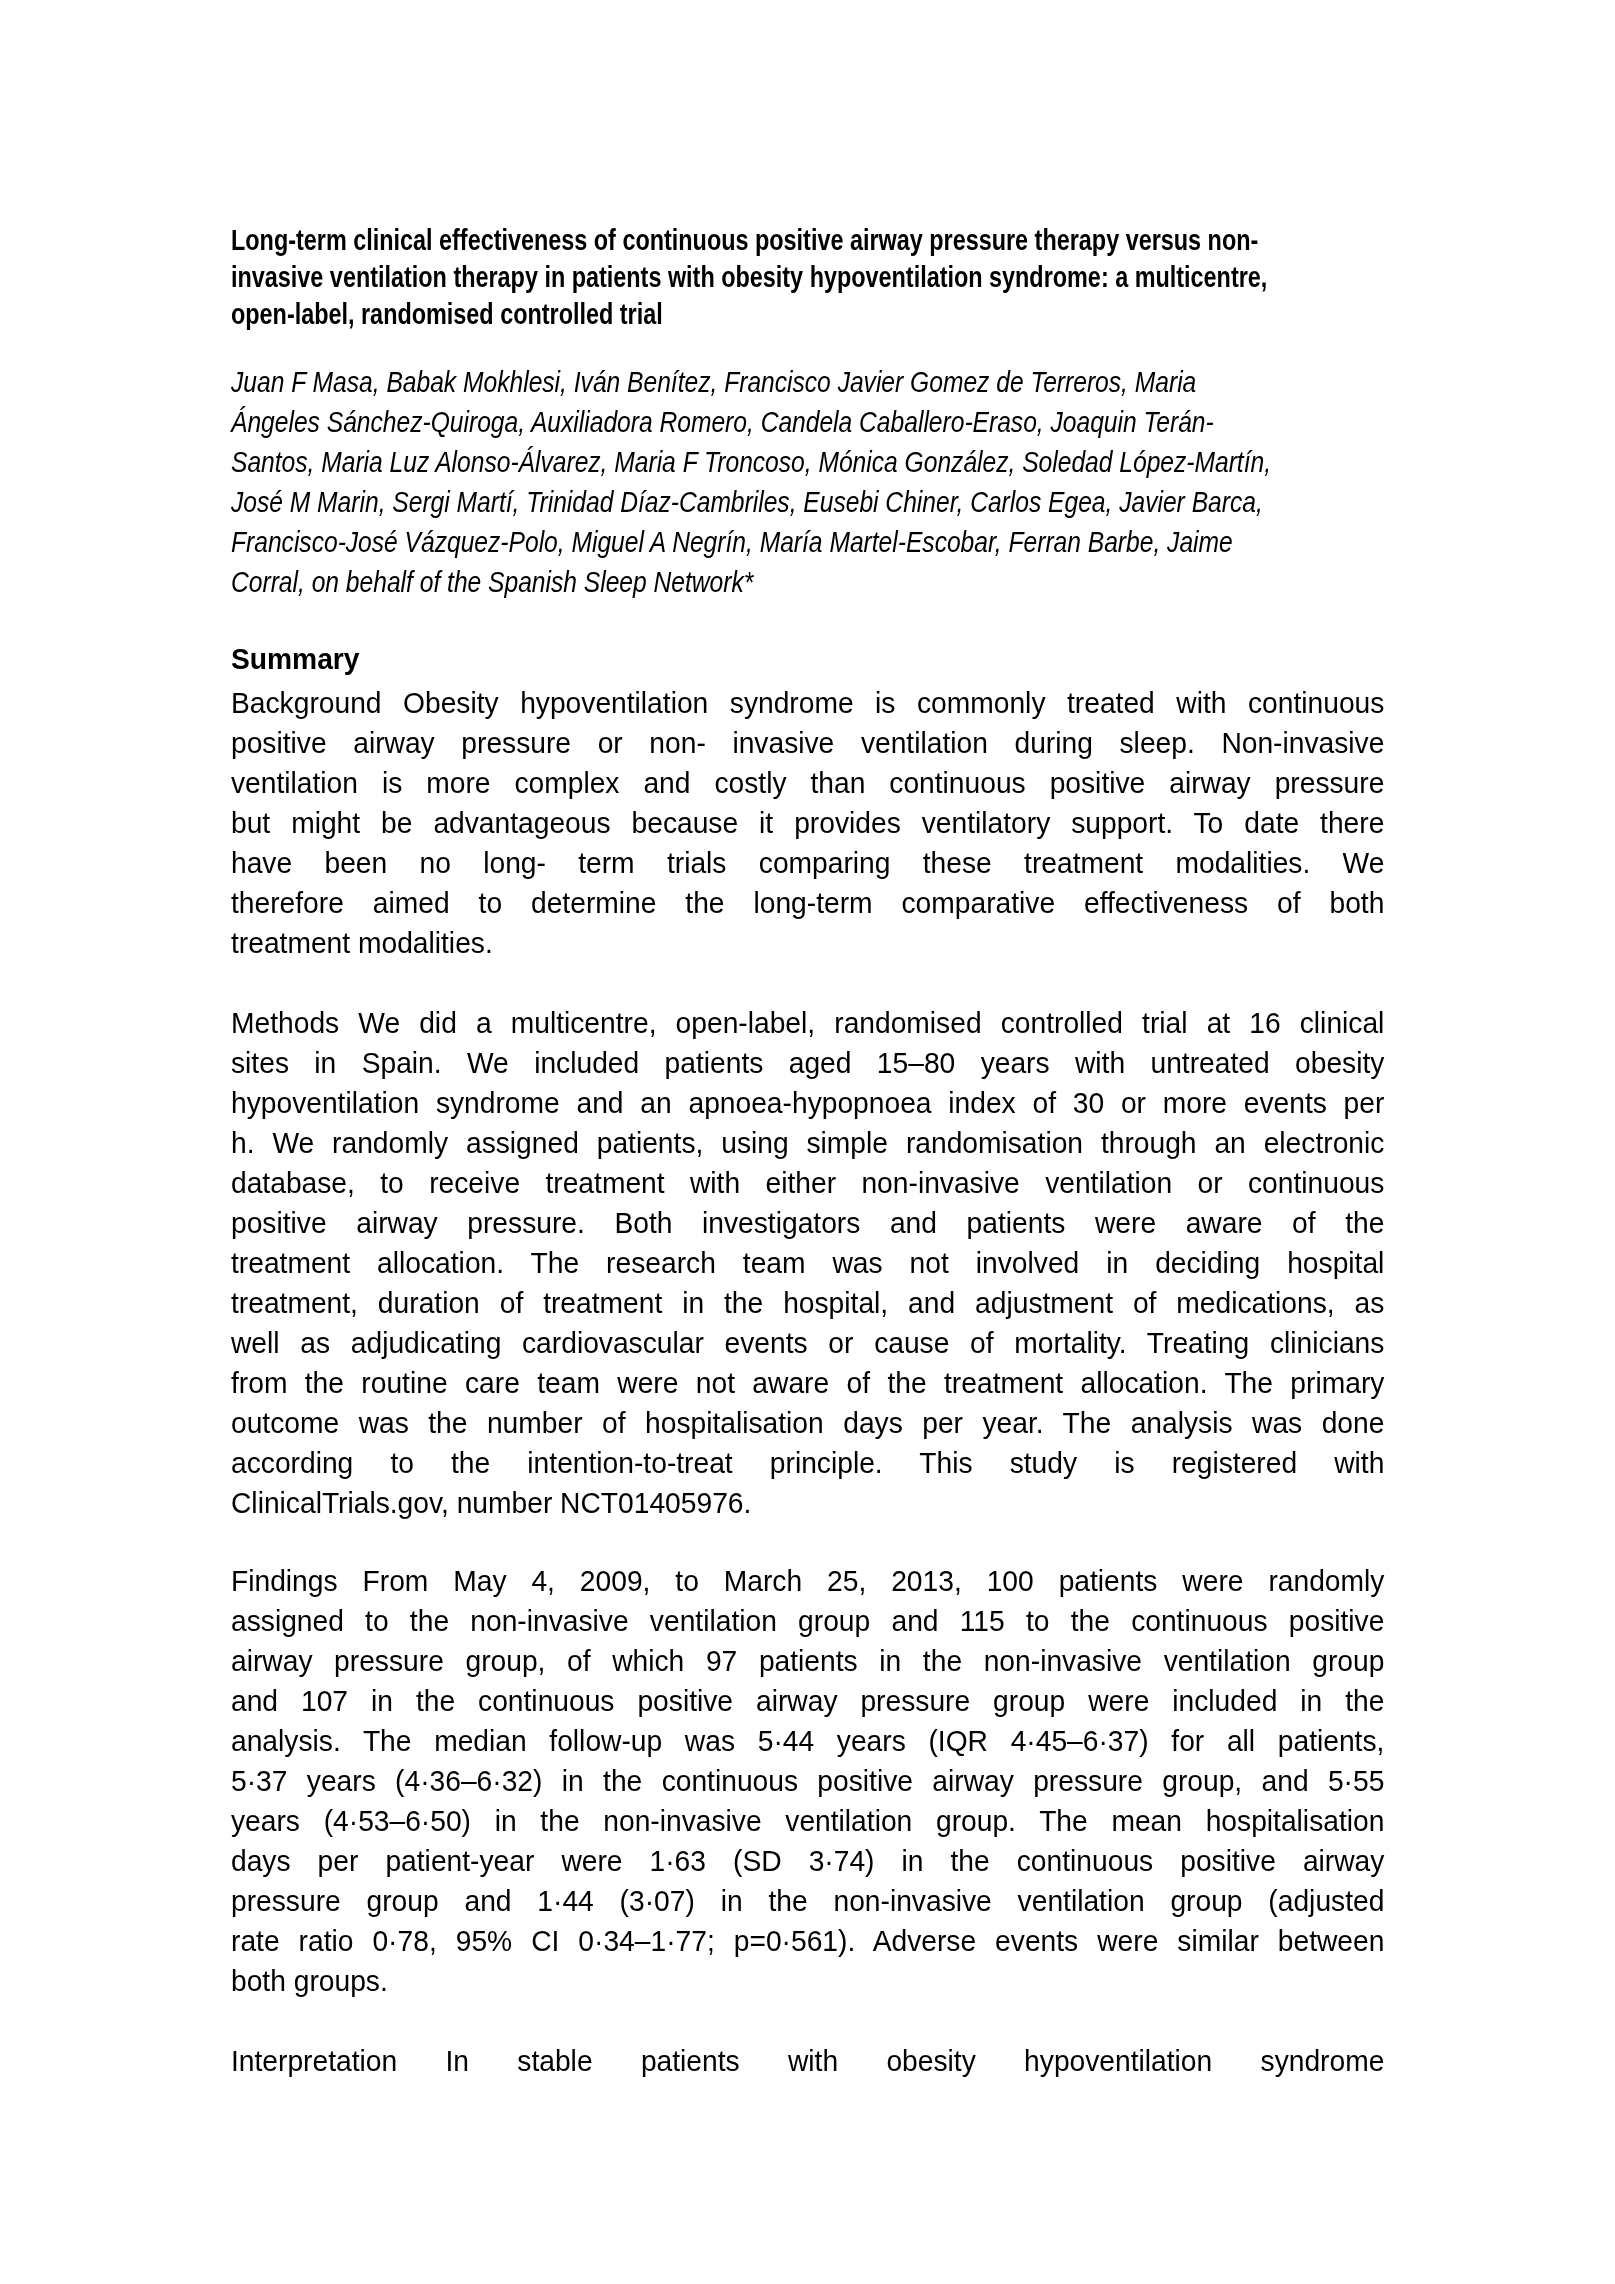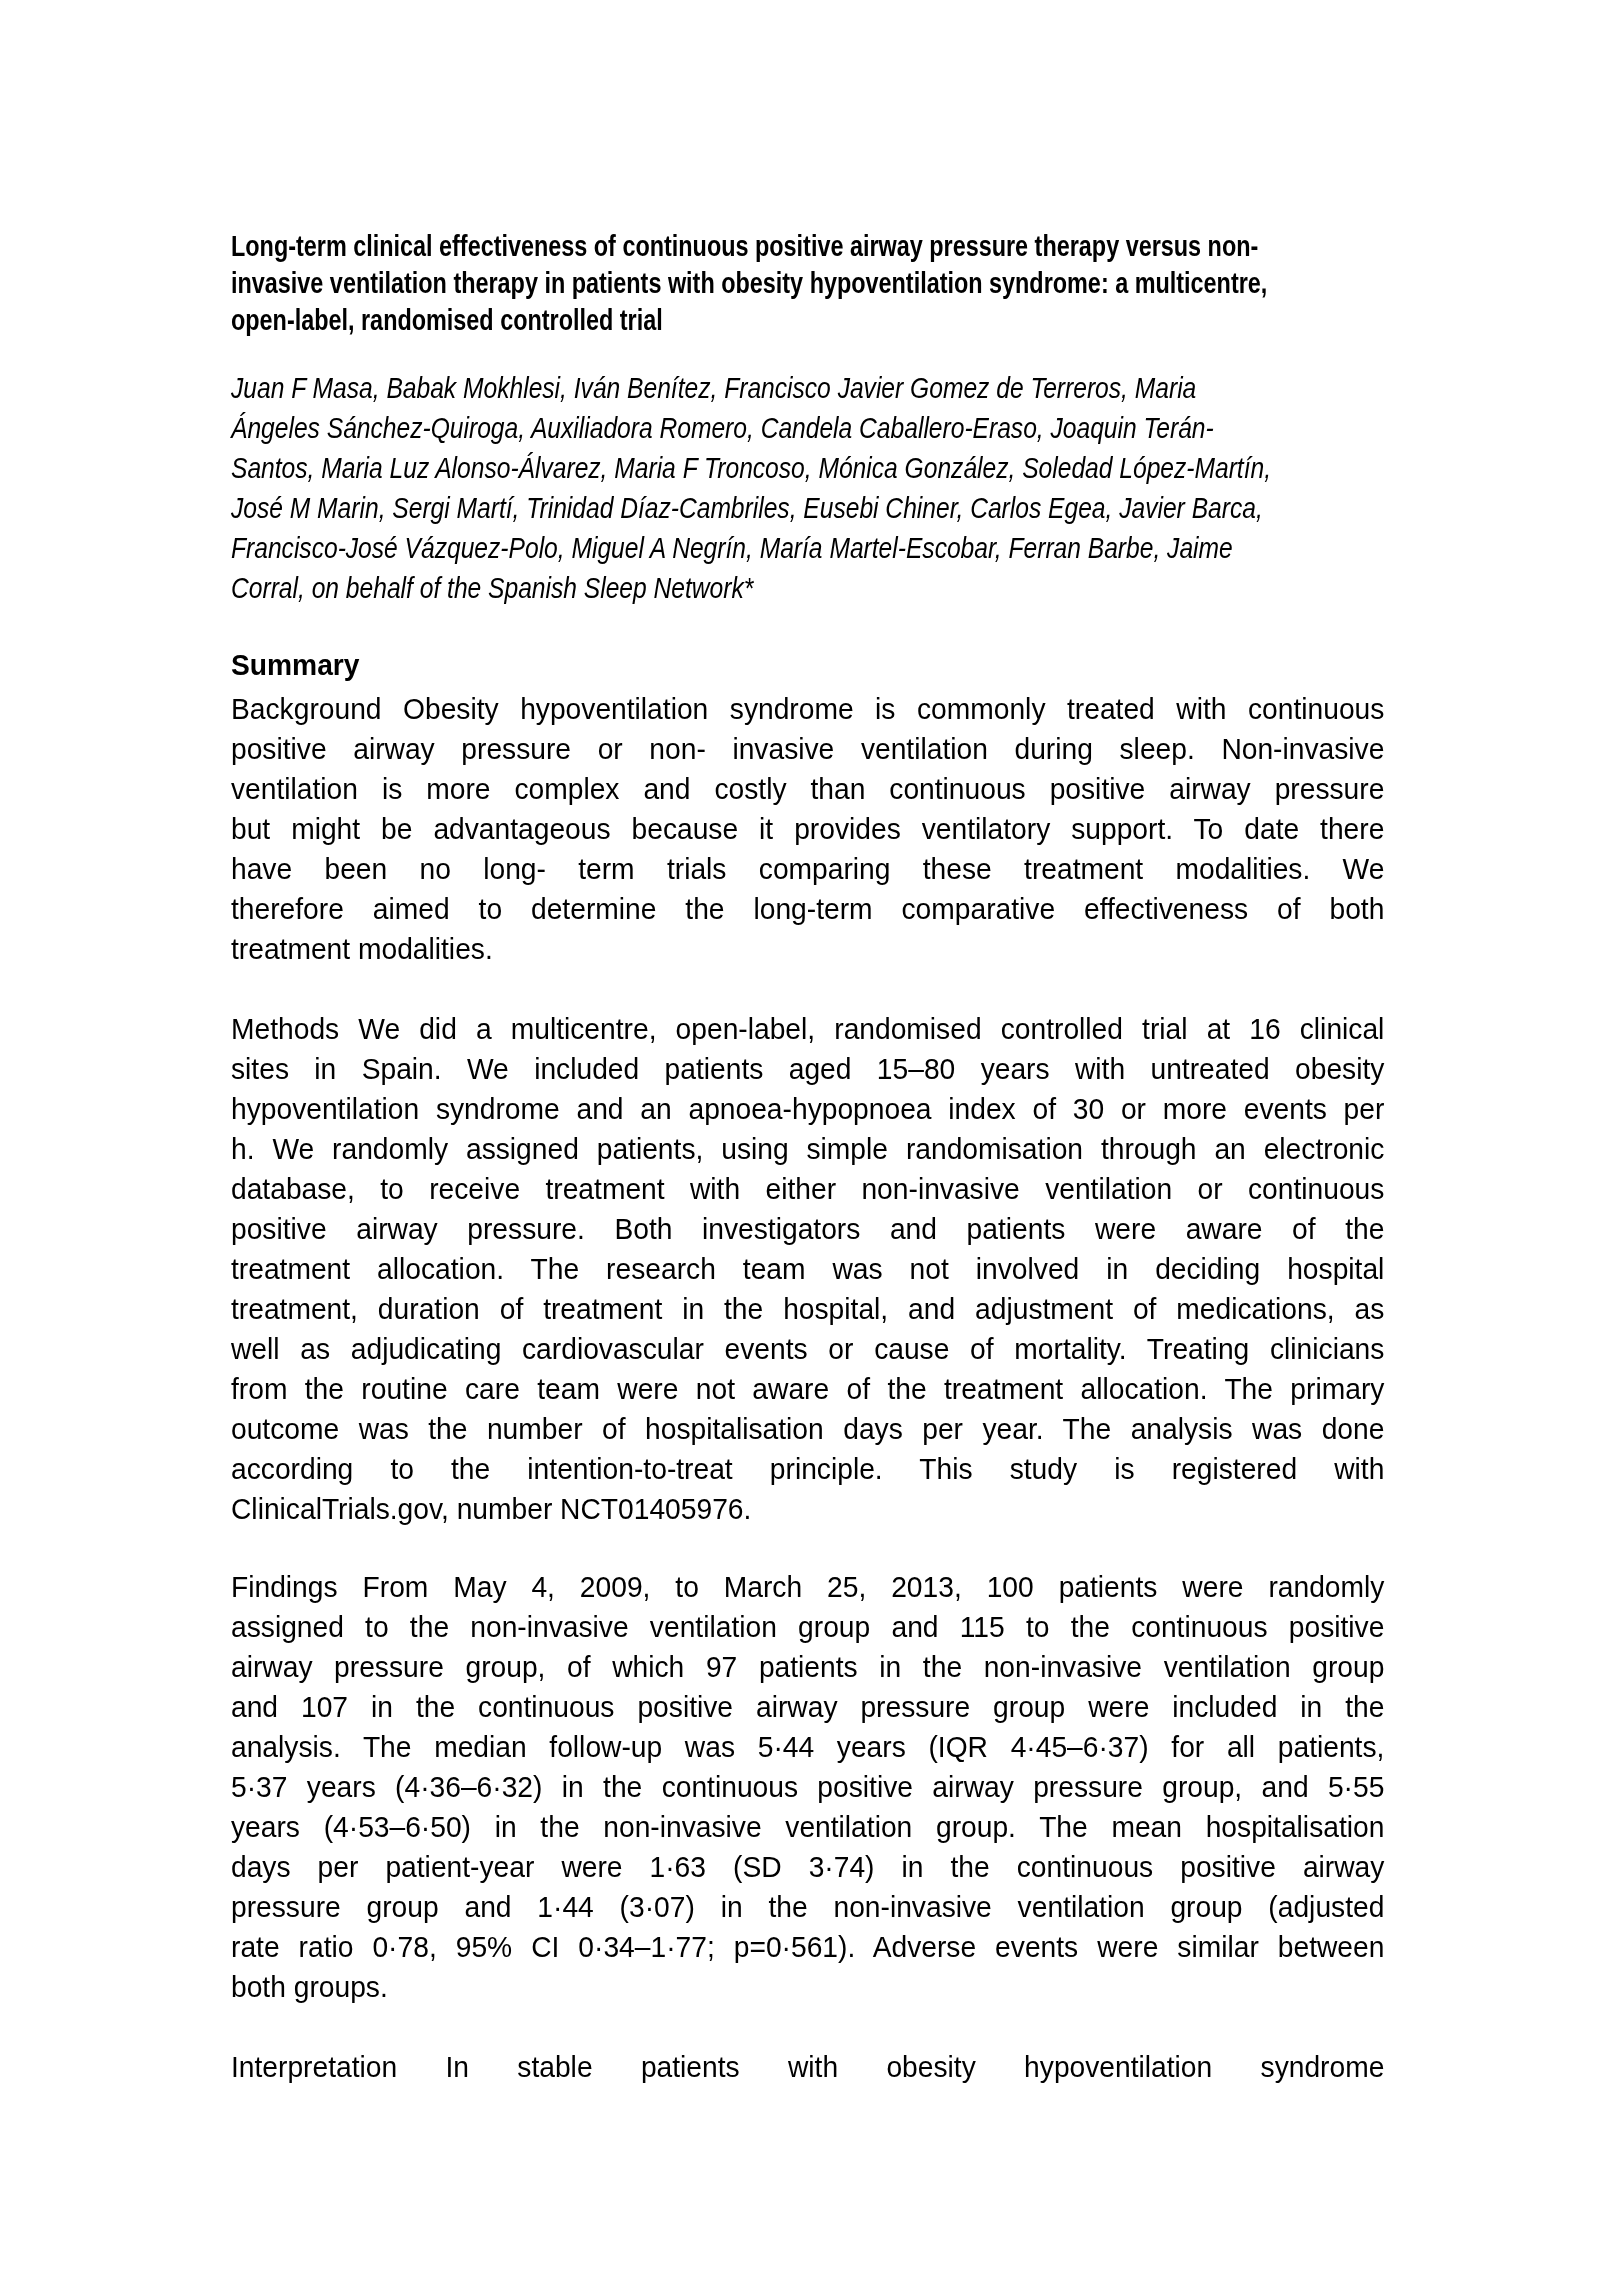--- a/index.html
+++ b/index.html
@@ -12,21 +12,21 @@
     width: 1616px;
     height: 2284px;
     background: #ffffff;
     overflow: hidden;
     font-family: "Liberation Sans", "DejaVu Sans", sans-serif;
     color: #000000;
   }
   .content {
     position: absolute;
     left: 231px;
-    top: 15px;
+    top: 9px;
     width: 1154px;
   }
   
   .cond-t { width: 1480px; transform: scaleX(0.78); transform-origin: 0 0; }
   .cond-a { width: 1407px; transform: scaleX(0.82); transform-origin: 0 0; }
   .cond-b { width: 1227px; transform: scaleX(0.94); transform-origin: 0 0; }
 
   .title {
     margin-top: 212px;
     font-size: 30px;

